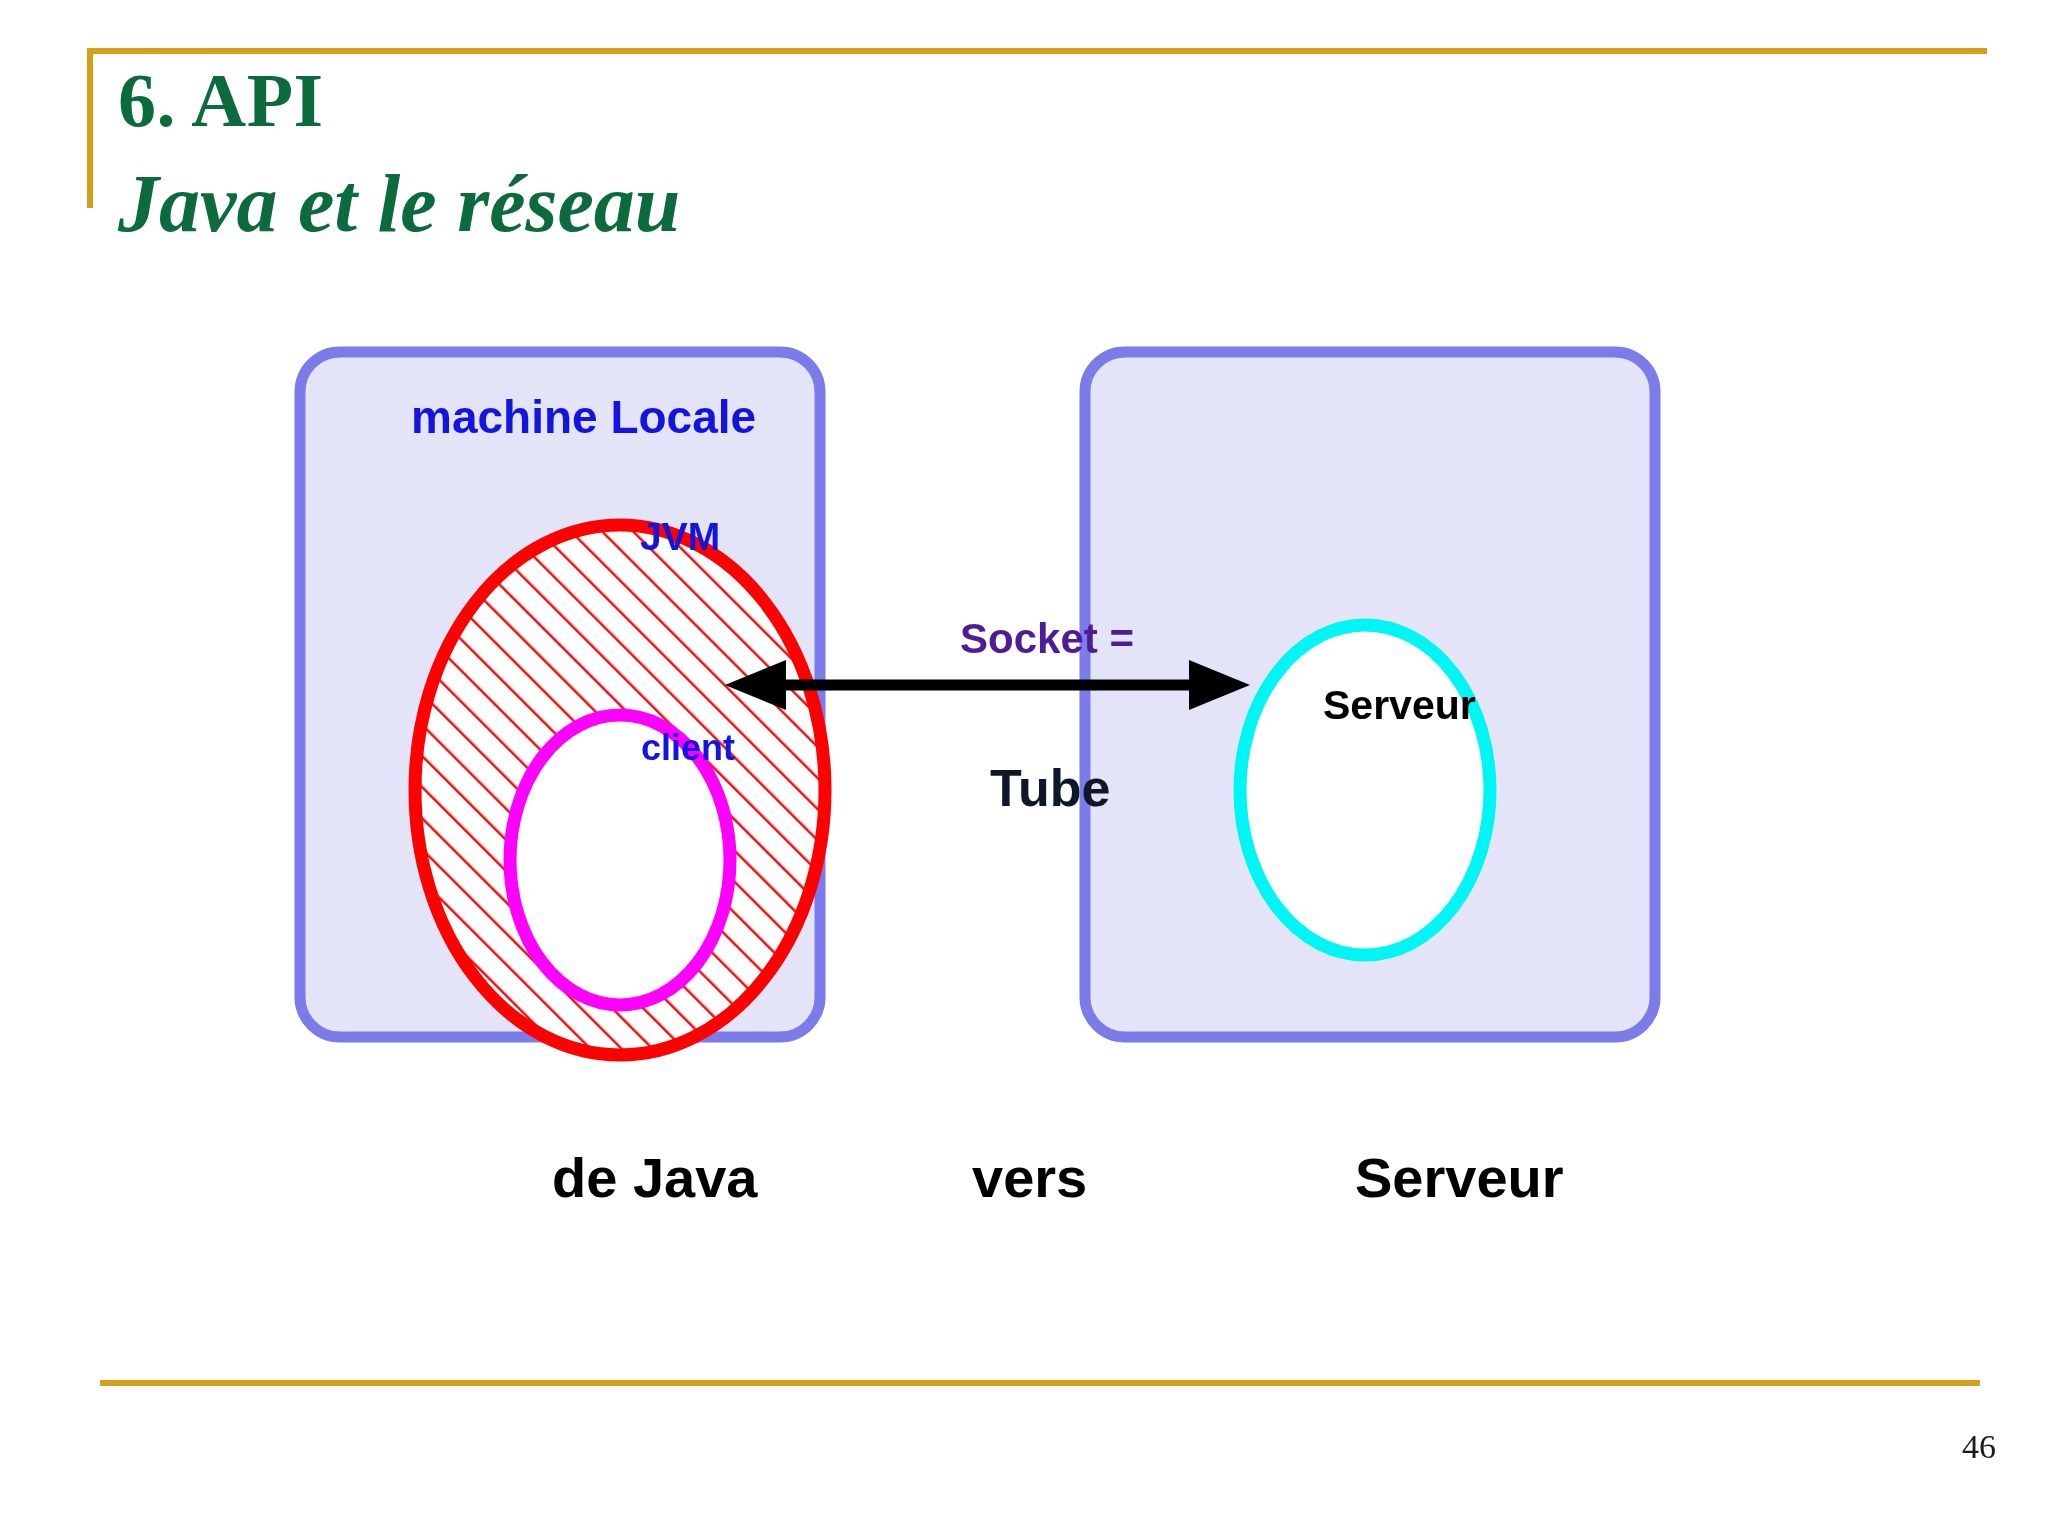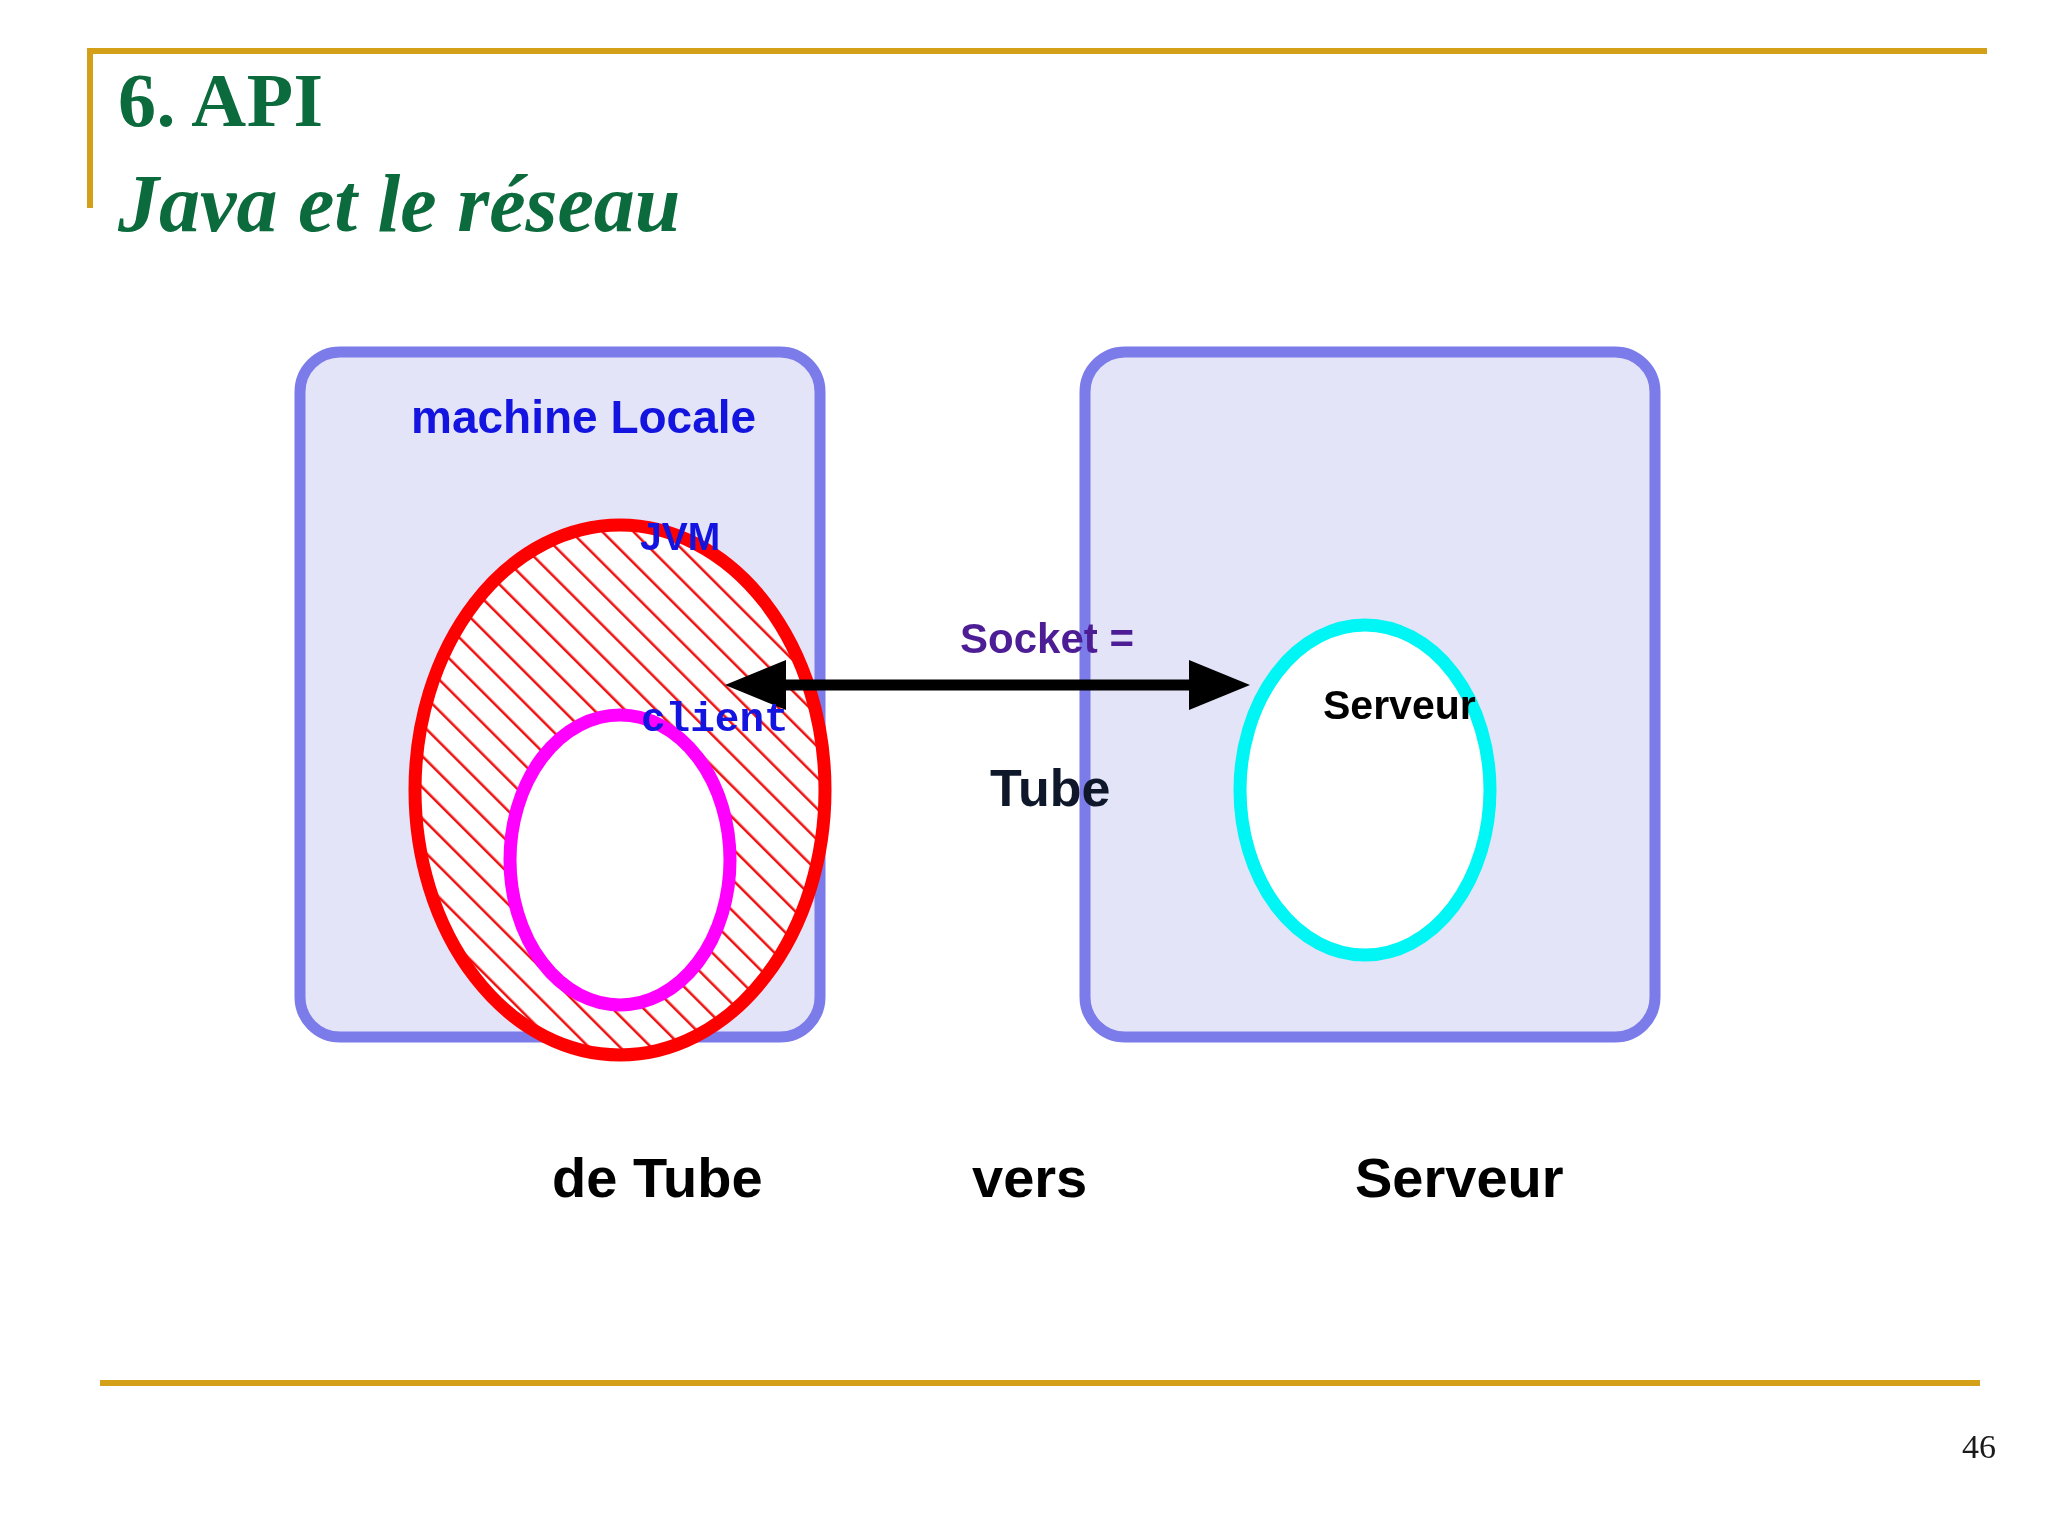--- a/index.html
+++ b/index.html
@@ -102,24 +102,23 @@
     color: #1414e0;
   }
   #label-jvm {
     left: 450px;
     top: 185px;
     font-size: 39px;
     color: #1414e0;
   }
   #label-client {
     left: 451px;
-    top: 367px;
-    font-size: 41px;
+    top: 397px;
+    font-size: 36px;
     color: #1414e0;
-    font-family: Liberation Mono, monospace;
   }
   #label-machine-distante {
     left: 1003px;
     top: 60px;
     font-size: 46px;
     color: #000000;
   }
   #label-serveur-node {
     left: 1133px;
     top: 352px;
@@ -215,20 +214,20 @@
 
   <div class="diagram-label" id="label-client">client</div>
 
 
   <div class="diagram-label" id="label-serveur-node">Serveur</div>
 
   <div class="diagram-label" id="label-socket">Socket =</div>
 
   <div class="diagram-label" id="label-tube">Tube</div>
 
-  <div class="diagram-label" id="label-de-java">de Tube</div>
+  <div class="diagram-label" id="label-de-java">de Java</div>
 
   <div class="diagram-label" id="label-vers">vers</div>
 
   <div class="diagram-label" id="label-serveur-bottom">Serveur</div>
 </div>
 
 <div id="page-number">46</div>
 
 </body></html>

